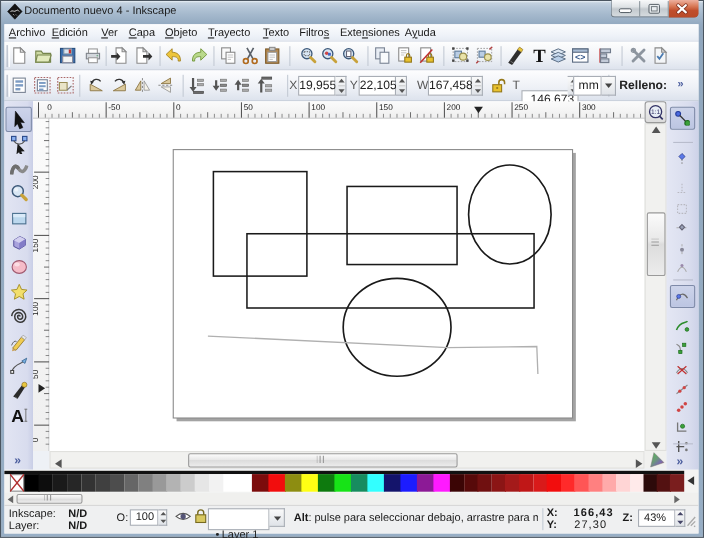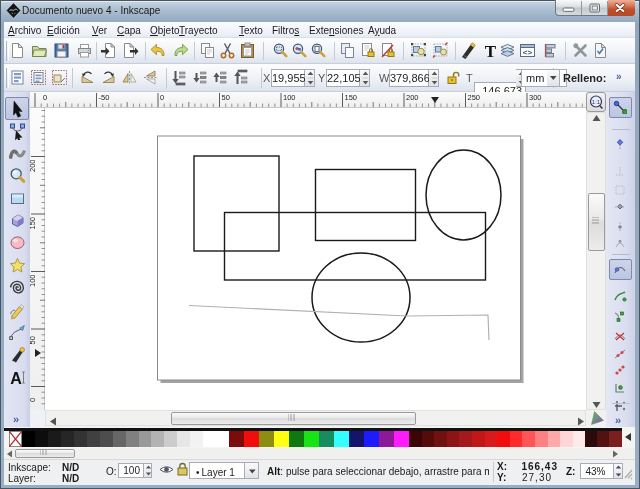--- a/index.html
+++ b/index.html
@@ -54,21 +54,21 @@
     <path d="M616.5 4.8 L623.5 11.2 M623.5 4.8 L616.5 11.2" transform="translate(-555 0)" stroke="#7e3020" stroke-width="3.4" stroke-linecap="round"></path>
     <path d="M616.5 4.8 L623.5 11.2 M623.5 4.8 L616.5 11.2" transform="translate(-555 0)" stroke="#fff" stroke-width="2" stroke-linecap="round"></path>
   </svg>
 <div class="client">
 <div class="menubar">
 <div class="menu" style="left:4px"><u>A</u>rchivo</div>
 <div class="menu" style="left:43px"><u>E</u>dición</div>
 <div class="menu" style="left:88px"><u>V</u>er</div>
 <div class="menu" style="left:113px"><u>C</u>apa</div>
 <div class="menu" style="left:146px"><u>O</u>bjeto</div>
-<div class="menu" style="left:175px"><u>T</u>rayecto</div>
+<div class="menu" style="left:185px"><u>T</u>rayecto</div>
 <div class="menu" style="left:235px"><u>T</u>exto</div>
 <div class="menu" style="left:268px">Filtro<u>s</u></div>
 <div class="menu" style="left:305px">Exte<u>n</u>siones</div>
 <div class="menu" style="left:364px">A<u>y</u>uda</div>
 </div>
 <div class="tb1">
 <div class="grip" style="left:2px;top:3px;height:20px"></div>
 <div class="sep" style="left:92px;top:4px;height:18px"></div>
 <div class="sep" style="left:140.5px;top:4px;height:18px"></div>
 <div class="sep" style="left:189.5px;top:4px;height:18px"></div>
@@ -288,41 +288,41 @@
       </svg>
 <div class="lab" style="left:314px;top:8px;color:#555">Y</div>
 <div class="spin" style="left:322px;top:5px;width:34px">22,105</div>
 <div class="spinbtn" style="left:356px;top:5px"></div>
 <svg class="ic" style="left:357.5px;top:7px" width="7" height="14" viewBox="0 0 7 14">
         <path d="M3.5,0.5 l2.8,3.4 h-5.6 z" fill="#555"></path>
         <path d="M3.5,13.5 l2.8,-3.4 h-5.6 z" fill="#555"></path>
         <path d="M0.5,7 h6" stroke="#bbb" stroke-width="0.7"></path>
       </svg>
 <div class="lab" style="left:375px;top:8px;color:#555">W</div>
-<div class="spin" style="left:385px;top:5px;width:40px">379,866</div>
+<div class="spin" style="left:385px;top:5px;width:40px">167,458</div>
 <div class="spinbtn" style="left:425px;top:5px"></div>
 <svg class="ic" style="left:426.5px;top:7px" width="7" height="14" viewBox="0 0 7 14">
         <path d="M3.5,0.5 l2.8,3.4 h-5.6 z" fill="#555"></path>
         <path d="M3.5,13.5 l2.8,-3.4 h-5.6 z" fill="#555"></path>
         <path d="M0.5,7 h6" stroke="#bbb" stroke-width="0.7"></path>
       </svg>
 <div class="lab" style="left:462px;top:8px;color:#555">T</div>
 <div class="spin" style="left:470px;top:18px;width:52px">146,673</div>
 <div class="spinbtn" style="left:512px;top:5px"></div>
 <svg class="ic" style="left:513.5px;top:7px" width="7" height="14" viewBox="0 0 7 14">
         <path d="M3.5,0.5 l2.8,3.4 h-5.6 z" fill="#555"></path>
         <path d="M3.5,13.5 l2.8,-3.4 h-5.6 z" fill="#555"></path>
         <path d="M0.5,7 h6" stroke="#bbb" stroke-width="0.7"></path>
       </svg>
 <svg class="ic" style="left:441px;top:6px" width="16" height="16" viewBox="0 0 16 16">
         <rect x="3" y="7" width="8" height="6.5" fill="#e8c12e" stroke="#95781a"></rect>
         <path d="M8.5,7 v-2 a2.6,2.6 0 0 1 5.2,0 v1.5" fill="none" stroke="#95781a" stroke-width="1.4"></path>
         <circle cx="7" cy="10" r="1" fill="#95781a"></circle>
       </svg>
-<div class="spin" style="left:517px;top:5px;width:46px;text-align:left;padding-left:4px">mm</div>
+<div class="spin" style="left:517px;top:5px;width:26px;text-align:left;padding-left:4px">mm</div>
 <div class="spinbtn" style="left:543px;top:5px;width:13px"></div>
 <svg class="ic" style="left:545px;top:10px" width="9" height="8" viewBox="0 0 9 8">
         <path d="M1,2 l3.3,4 3.3,-4 z" fill="#444"></path>
       </svg>
 <div class="lab" style="left:559px;top:8px;color:#222;font-weight:bold">Relleno:</div>
 <div class="chev ic" style="left:612px;top:7px">»</div>
 </div>
 <div class="toolbox"></div>
 <div class="pressed" style="left:1px;top:75px;width:24px;height:23px"></div>
 <svg class="ic" style="left:4.5px;top:78.0px" width="17" height="18" viewBox="0 0 17 18">
@@ -746,21 +746,21 @@
       <path d="M3.5,10.5 l2.6,-3 h-5.2 z" fill="#555"></path>
     </svg>
 <svg class="ic" style="left:155px;top:441px" width="15" height="13" viewBox="0 0 15 13">
       <path d="M1,6.5 Q7.5,1 14,6.5 Q7.5,12 1,6.5 z" fill="#fff" stroke="#555" stroke-width="1"></path>
       <circle cx="7.5" cy="6.5" r="2.4" fill="#557"></circle>
     </svg>
 <svg class="ic" style="left:172px;top:440px" width="13" height="14" viewBox="0 0 13 14">
       <rect x="2" y="6" width="9" height="7" fill="#d8c860" stroke="#776a20"></rect>
       <path d="M3.8,6 v-1.8 a2.7,2.7 0 0 1 5.4,0 v1.8" fill="none" stroke="#776a20" stroke-width="1.3"></path>
     </svg>
-<div class="spin" style="left:185px;top:440px;width:56px;height:17px;text-align:left;padding-left:6px;font-size:10px;padding-top:4px">• Layer 1</div>
+<div class="spin" style="left:185px;top:440px;width:56px;height:17px;text-align:left;padding-left:6px;font-size:10px;padding-top:18px">• Layer 1</div>
 <div class="spinbtn" style="left:241px;top:440px;width:14px;height:17px"></div>
 <svg class="ic" style="left:244px;top:446px" width="9" height="7" viewBox="0 0 9 7">
       <path d="M1,1.5 l3.3,4 3.3,-4 z" fill="#444"></path>
     </svg>
 <div class="st" style="left:263px;top:444px;width:222px;overflow:hidden;white-space:nowrap"><b>Alt</b>: pulse para seleccionar debajo, arrastre para mover la selecci</div>
 <div class="sep" style="left:489px;top:440px;height:20px"></div>
 <div class="st" style="left:493px;top:439px;font-weight:bold">X:</div>
 <div class="st" style="left:493px;top:450px;font-weight:bold">Y:</div>
 <div class="st" style="left:512px;top:439px;font-weight:bold;width:42px;text-align:right;letter-spacing:1px">166,43</div>
 <div class="st" style="left:512px;top:450px;font-weight:normal;width:42px;text-align:center;letter-spacing:1px">27,30</div>

